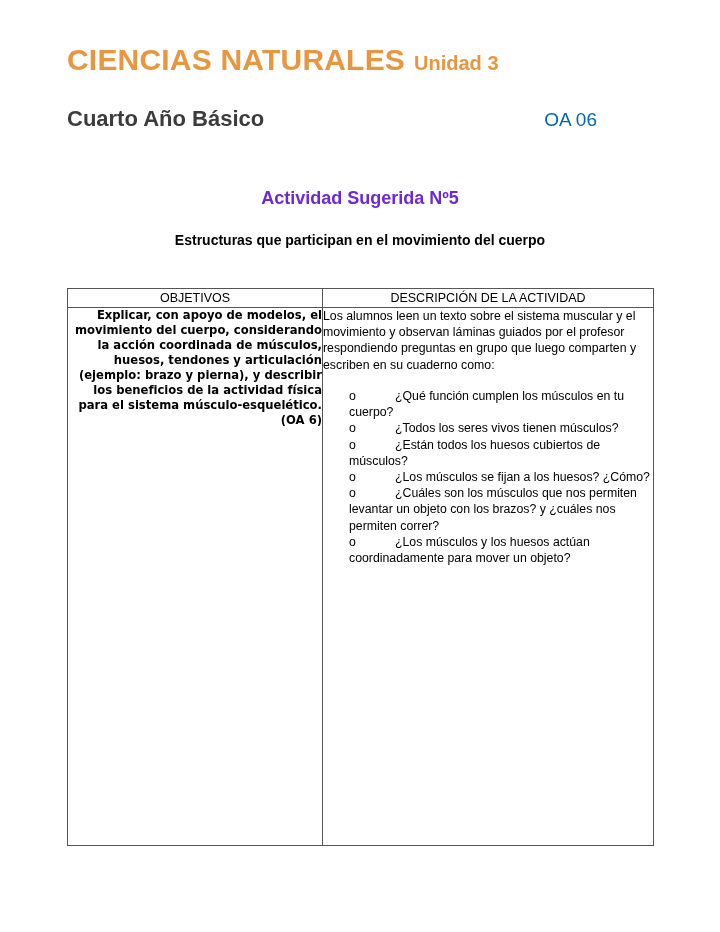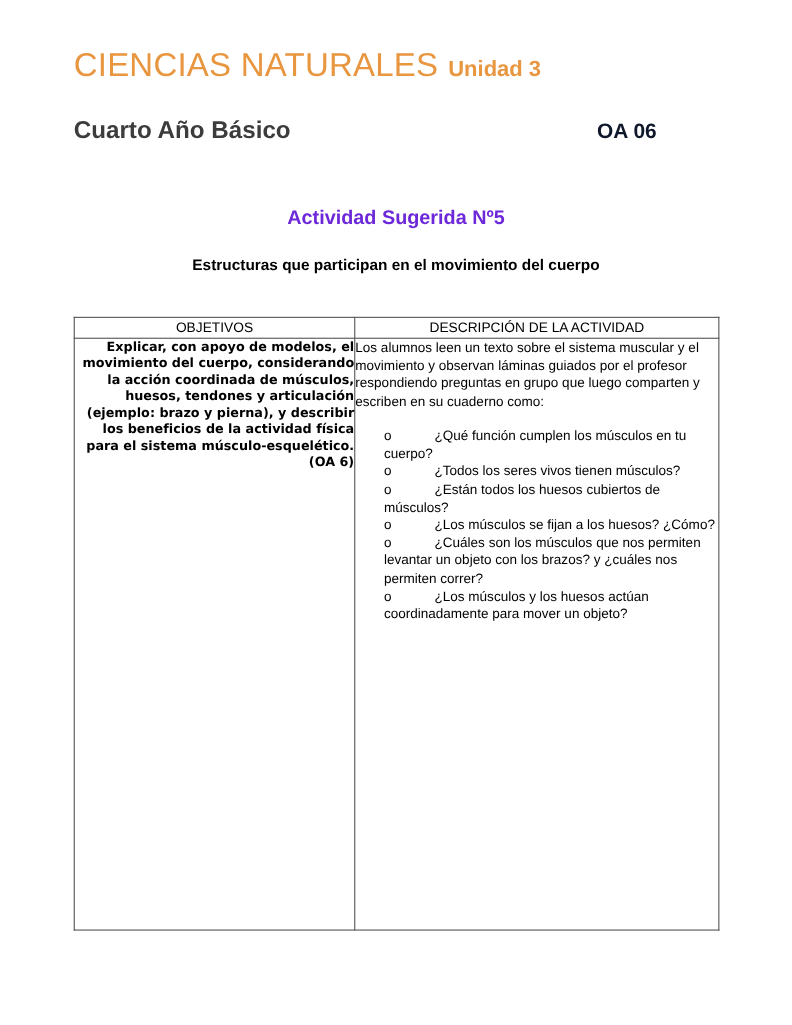--- a/index.html
+++ b/index.html
@@ -30,21 +30,21 @@
     top: 44px;
     width: 586px;
   }
 
   .title-line-1 {
     white-space: nowrap;
     line-height: 1.05;
   }
   .subject-title {
     font-size: 30px;
-    font-weight: normal;
+    font-weight: bold;
     color: #E8963F;
     letter-spacing: 0.2px;
   }
   .unit-label {
     font-size: 20px;
     font-weight: bold;
     color: #E8963F;
     margin-left: 9px;
     vertical-align: baseline;
   }
@@ -56,22 +56,22 @@
     justify-content: space-between;
     width: 530px;
   }
   .grade-label {
     font-size: 22px;
     font-weight: bold;
     color: #3C3C3C;
   }
   .oa-label {
     font-size: 19px;
-    font-weight: bold;
-    color: #0f172a;
+    font-weight: normal;
+    color: #0369a1;
     margin-top: 13px;
   }
 
   
   .activity-block {
     position: absolute;
     left: 67px;
     top: 188px;
     width: 586px;
     text-align: center;

